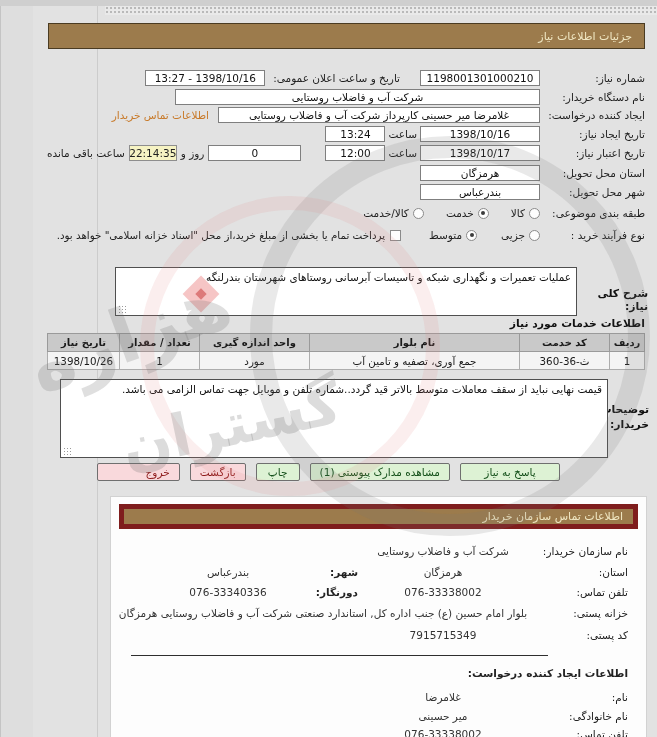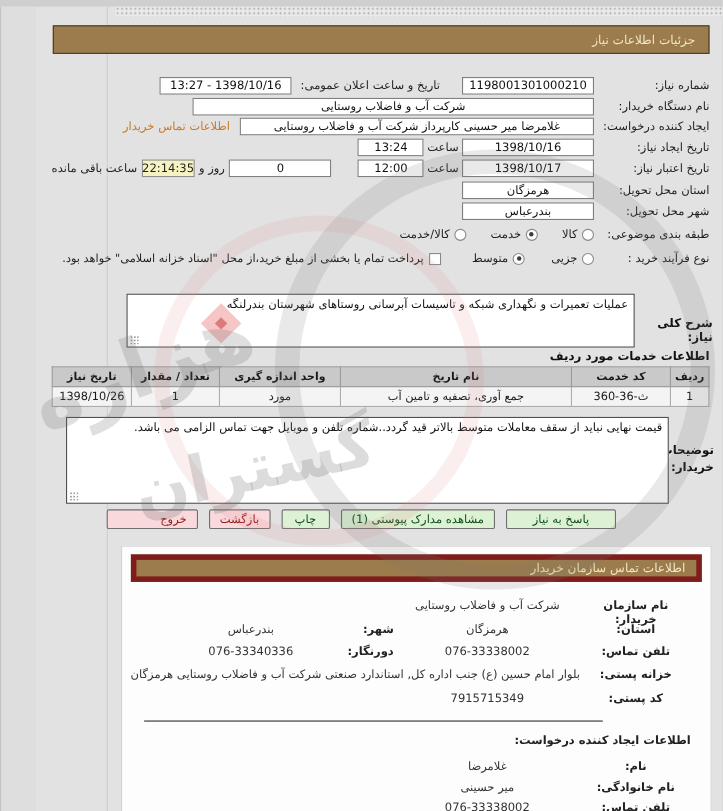--- a/index.html
+++ b/index.html
@@ -41,21 +41,21 @@
   .btn-row{position:absolute;top:457px;right:97px;display:flex;direction:rtl;gap:10px;}
   .btn{height:18px;border:1px solid #6f6f6f;border-radius:2px;display:flex;align-items:center;justify-content:center;
     font-size:10.5px;padding:0 9px;cursor:pointer;white-space:nowrap;}
   .btn.green{background:var(--button-green-bg);color:#14501a;}
   .btn.pink{background:var(--button-pink-bg);color:#8e1b1b;}
   
   .panel{position:absolute;left:110px;top:490px;width:537px;height:247px;background:#fdfdfd;border:1px solid #d2d2d2;}
   .panel-header{position:absolute;right:8px;left:8px;top:7px;height:25px;background:var(--header-bar);border:5px solid #7f1d1d;
     color:#f0e7c3;font-size:11px;display:flex;align-items:center;padding:0 10px;}
   .prow{position:absolute;right:18px;display:flex;direction:rtl;align-items:flex-start;font-size:10.5px;color:#2a2a2a;}
-  .plabel{width:100px;font-weight:bold;color:#222;flex-shrink:0;text-align:center;}
+  .plabel{width:100px;font-weight:normal;color:#222;flex-shrink:0;text-align:right;}
   .pvalue{width:170px;text-align:center;color:#333;}
   .plabel2{width:70px;font-weight:bold;color:#222;flex-shrink:0;text-align:right;}
   .pvalue2{width:120px;text-align:center;color:#333;}
   .pvalue-wide{width:410px;text-align:center;color:#333;}
   .panel-hr{position:absolute;left:20px;width:417px;top:158px;border-top:1px solid #2f2f2f;}
   .pheading{position:absolute;right:18px;top:170px;font-size:10.5px;font-weight:bold;color:#222;}
   
   .wm{position:absolute;pointer-events:none;z-index:40;}
   .wm-circle{left:250px;top:130px;width:400px;height:400px;border:22px solid rgba(120,120,120,0.16);border-radius:50%;}
   .wm-circle2{left:140px;top:190px;width:300px;height:300px;border:14px solid rgba(226,136,136,0.14);border-radius:50%;}
@@ -166,36 +166,36 @@
     <span class="checkbox" style="margin-right:28px;"></span>
     <span style="font-size:10.3px;">پرداخت تمام یا بخشی از مبلغ خرید،از محل "اسناد خزانه اسلامی" خواهد بود.</span>
   </div>
 
   <span class="boldlabel" style="right:9px;top:281px;width:70px;">شرح کلی نیاز:</span>
   <div class="tarea" style="right:80px;top:261px;width:462px;height:49px;">
     <span>عملیات تعمیرات و نگهداری شبکه و تاسیسات آبرسانی روستاهای شهرستان بندرلنگه</span>
     <span class="grip"></span>
   </div>
 
-  <span class="boldlabel" style="right:12px;top:311px;">اطلاعات خدمات مورد ردیف</span>
+  <span class="boldlabel" style="right:12px;top:311px;">اطلاعات خدمات مورد نیاز</span>
 
   <table class="svc-table">
     <colgroup>
         <col style="width:35px">
         <col style="width:90px">
         <col style="width:210px">
         <col style="width:110px">
         <col style="width:80px">
         <col style="width:72px">
       </colgroup>
     <tbody>
         <tr>
       <th>ردیف</th>
       <th>کد خدمت</th>
-      <th>نام تاریخ</th>
+      <th>نام بلوار</th>
       <th>واحد اندازه گیری</th>
       <th>تعداد / مقدار</th>
       <th>تاریخ نیاز</th>
     </tr>
     <tr>
       <td><span class="ltr">1</span></td>
       <td><span class="ltr">360-36-ث</span></td>
       <td>جمع آوری، تصفیه و تامین آب</td>
       <td>مورد</td>
       <td><span class="ltr">1</span></td>

